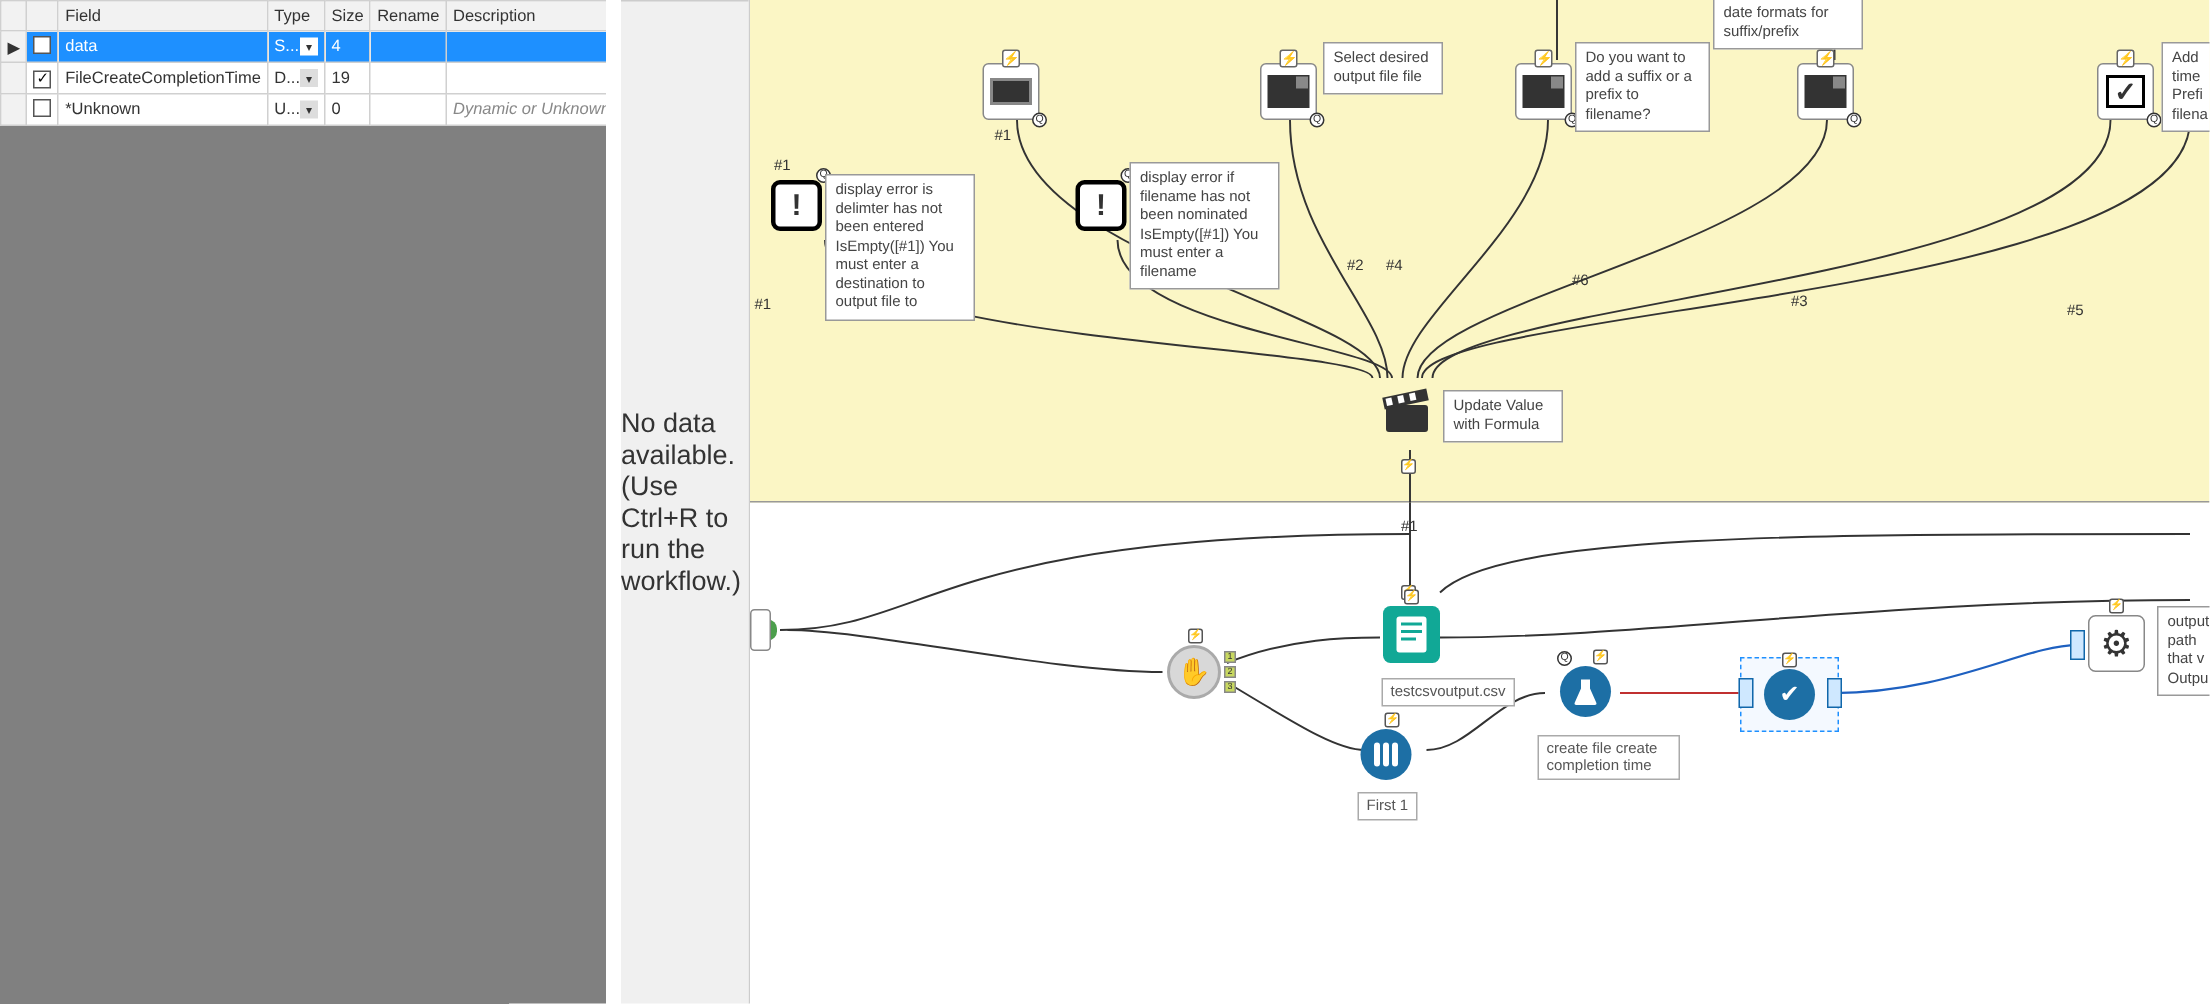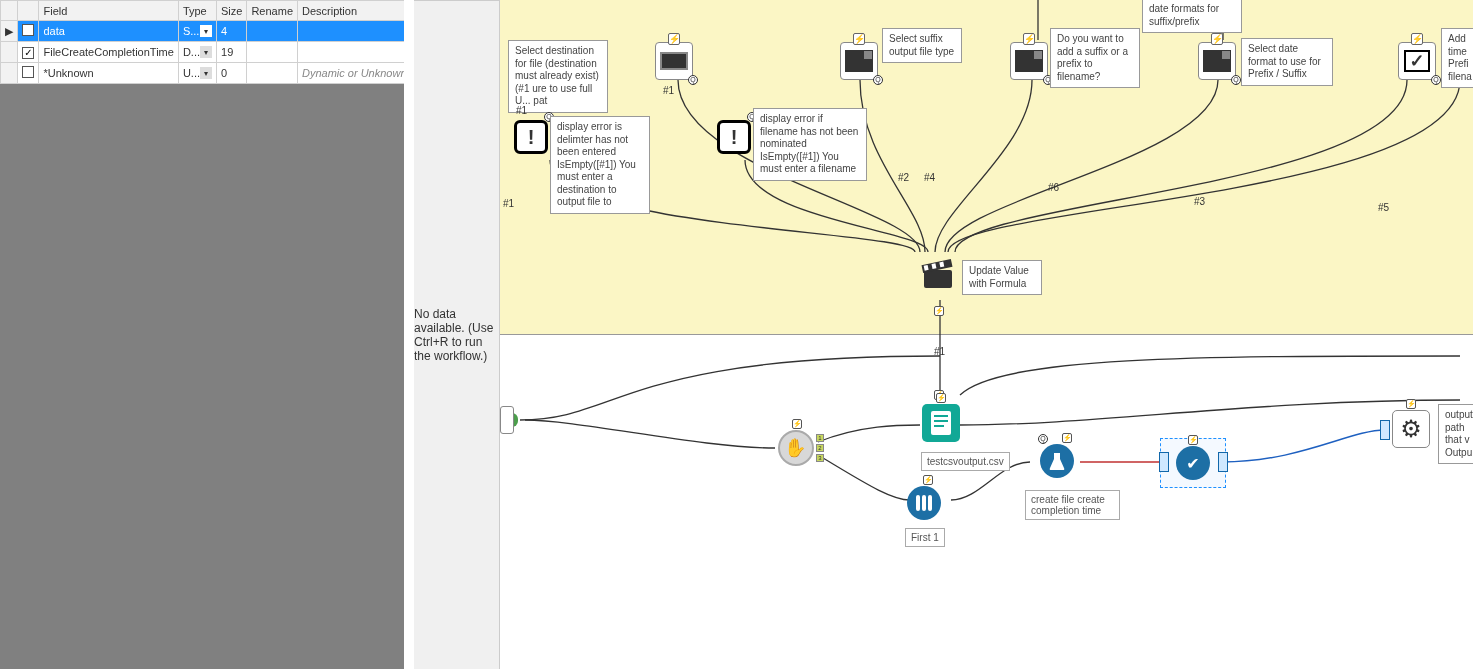--- a/index.html
+++ b/index.html
@@ -84,21 +84,21 @@
     padding:0 6px;
     color:#5a7a7a;
     font-weight:600;
     font-size:12px;
     border-bottom:1px solid #ddd;
     background:#f4f4f4;
   }
   .results-hdr .ctrls{margin-left:auto;display:flex;gap:6px;color:#555;}
   .results-body{
     flex:1;display:flex;align-items:center;justify-content:center;
-    color:#333;font-size:12px;
+    color:#333;font-size:18px;
   }
 
   
   .canvas {
     position:absolute;
     left:500px; top:0;
     width:973px; height:669px;
     overflow:hidden;
     background:#fff;
     padding-left:38px;
@@ -260,75 +260,73 @@
 
     <path d="M580,462 L662,462" stroke="#c03030" fill="none" stroke-width="1.3"></path>
 
     <path d="M722,462 C800,462 850,430 885,430" stroke="#1e60c0" fill="none" stroke-width="1.5"></path>
 
     <path d="M460,425 C600,425 750,400 960,400" stroke="#333" fill="none" stroke-width="1.3"></path>
   </svg>
 
   <div class="note" style="left:642px;top:-2px;width:100px">date formats for suffix/prefix</div>
 
-  <div class="note" style="left:8px;top:40px;width:100px;">Select destination for file (destination must already exist) (#1 ure to use full U... pat</div>
   <div class="tool" style="left:155px;top:42px">
     <div class="bolt">⚡</div>
     <div class="tool-text-in"></div>
     <div class="q-badge" style="bottom:-6px;right:-6px">Q</div>
   </div>
   <div class="tiny-label" style="left:163px;top:85px">#1</div>
 
 
   <div class="tool" style="left:340px;top:42px">
     <div class="bolt">⚡</div>
     <div style="width:28px;height:22px;background:#333;position:relative">
       <div style="position:absolute;right:1px;top:1px;width:8px;height:8px;background:#888"></div>
     </div>
     <div class="q-badge" style="bottom:-6px;right:-6px">Q</div>
   </div>
-  <div class="note" style="left:382px;top:28px;width:80px;">Select suffix output file type</div>
+  <div class="note" style="left:382px;top:28px;width:80px;">Select desired output file file</div>
 
   <div class="tool" style="left:510px;top:42px">
     <div class="bolt">⚡</div>
     <div style="width:28px;height:22px;background:#333;position:relative">
       <div style="position:absolute;right:1px;top:1px;width:8px;height:8px;background:#888"></div>
     </div>
     <div class="q-badge" style="bottom:-6px;right:-6px">Q</div>
   </div>
   <div class="note" style="left:550px;top:28px;width:90px;">Do you want to add a suffix or a prefix to filename?</div>
 
   <div class="tool" style="left:698px;top:42px">
     <div class="bolt">⚡</div>
     <div style="width:28px;height:22px;background:#333;position:relative">
       <div style="position:absolute;right:1px;top:1px;width:8px;height:8px;background:#888"></div>
     </div>
     <div class="q-badge" style="bottom:-6px;right:-6px">Q</div>
   </div>
-  <div class="note" style="left:741px;top:38px;width:92px;">Select date format to use for Prefix / Suffix</div>
 
   <div class="tool" style="left:898px;top:42px">
     <div class="bolt">⚡</div>
     <div style="width:26px;height:22px;border:2px solid #000;display:flex;align-items:center;justify-content:center;font-size:18px;font-weight:900">✓</div>
     <div class="q-badge" style="bottom:-6px;right:-6px">Q</div>
   </div>
   <div class="note" style="left:941px;top:28px;width:40px;overflow:hidden">Add time Prefi filena</div>
 
   <div class="tool" style="left:12px;top:118px;border:none;background:transparent">
     <div class="warn-icon">!</div>
     <div class="q-badge" style="top:-6px;right:-4px">Q</div>
   </div>
   <div class="tiny-label" style="left:16px;top:105px">#1</div>
   <div class="note" style="left:50px;top:116px;width:100px">display error is delimter has not been entered IsEmpty([#1]) You must enter a destination to output file to</div>
 
   <div class="tool" style="left:215px;top:118px;border:none;background:transparent">
     <div class="warn-icon">!</div>
     <div class="q-badge" style="top:-6px;right:-4px">Q</div>
   </div>
-  <div class="note" style="left:253px;top:108px;width:114px">display error if filename has not been nominated IsEmpty([#1]) You must enter a filename</div>
+  <div class="note" style="left:253px;top:108px;width:100px">display error if filename has not been nominated IsEmpty([#1]) You must enter a filename</div>
 
   <div class="tiny-label" style="left:3px;top:198px">#1</div>
   <div class="tiny-label" style="left:398px;top:172px">#2</div>
   <div class="tiny-label" style="left:424px;top:172px">#4</div>
   <div class="tiny-label" style="left:548px;top:182px">#6</div>
   <div class="tiny-label" style="left:694px;top:196px">#3</div>
   <div class="tiny-label" style="left:878px;top:202px">#5</div>
 
   <div class="clapper" style="left:420px;top:256px">
     <svg width="36" height="36">

